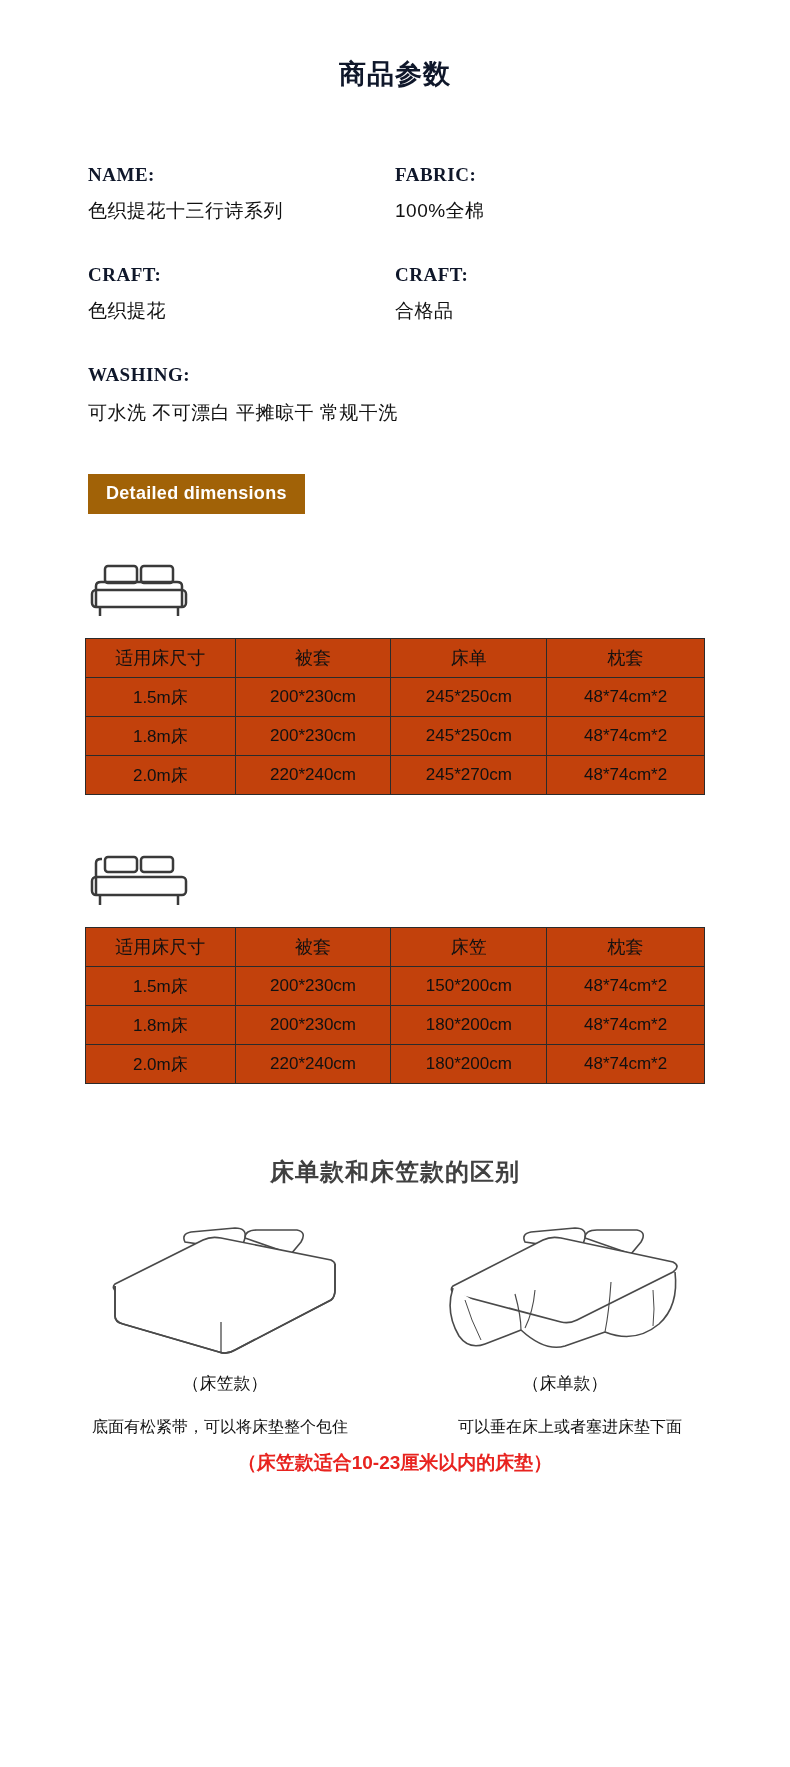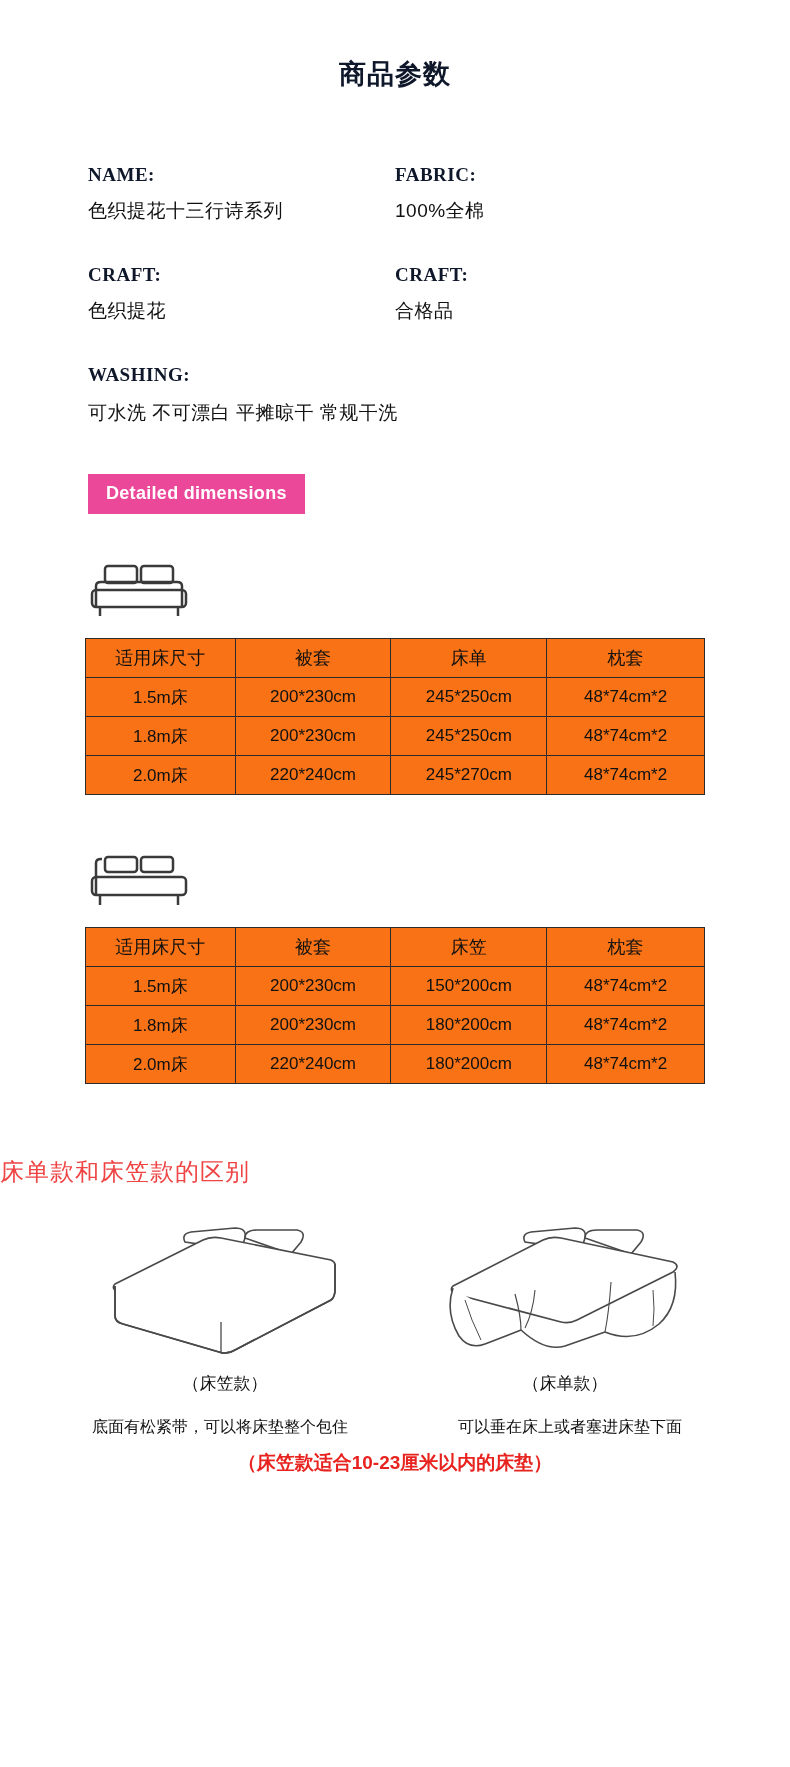--- a/index.html
+++ b/index.html
@@ -59,65 +59,65 @@
   }
   .washing-block .spec-label {
     margin-bottom: 14px;
   }
   .badge-wrap {
     padding-left: 88px;
     margin-top: 48px;
   }
   .badge {
     display: inline-block;
-    background: #ec4899;
+    background: #a16207;
     color: #ffffff;
     font-size: 18px;
     font-weight: bold;
     padding: 9px 18px 10px 18px;
     letter-spacing: 0.3px;
   }
   .bed-icon-wrap {
     padding-left: 88px;
     margin-top: 48px;
     height: 62px;
   }
   .bed-icon-wrap.second {
     margin-top: 56px;
   }
   table.dim-table {
     margin: 14px auto 0 auto;
     border-collapse: collapse;
     width: 620px;
-    background: #f97316;
+    background: #c2410c;
   }
   table.dim-table td, table.dim-table th {
     border: 1px solid #2b2b2b;
     text-align: center;
     font-size: 17px;
     font-weight: normal;
     height: 38px;
     padding: 0 4px;
     color: #111;
   }
   table.dim-table th {
     font-size: 18px;
   }
   table.dim-table col.c1 { width: 150px; }
   table.dim-table col.c2 { width: 156px; }
   table.dim-table col.c3 { width: 156px; }
   table.dim-table col.c4 { width: 158px; }
 
   .compare-title {
-    text-align: left;
+    text-align: center;
     font-size: 24px;
-    font-weight: normal;
+    font-weight: bold;
     margin-top: 72px;
     letter-spacing: 1px;
-    color: #ef4444;
+    color: #404040;
   }
   .compare-imgs {
     display: flex;
     justify-content: center;
     gap: 60px;
     margin-top: 28px;
   }
   .compare-item {
     width: 280px;
     text-align: center;

